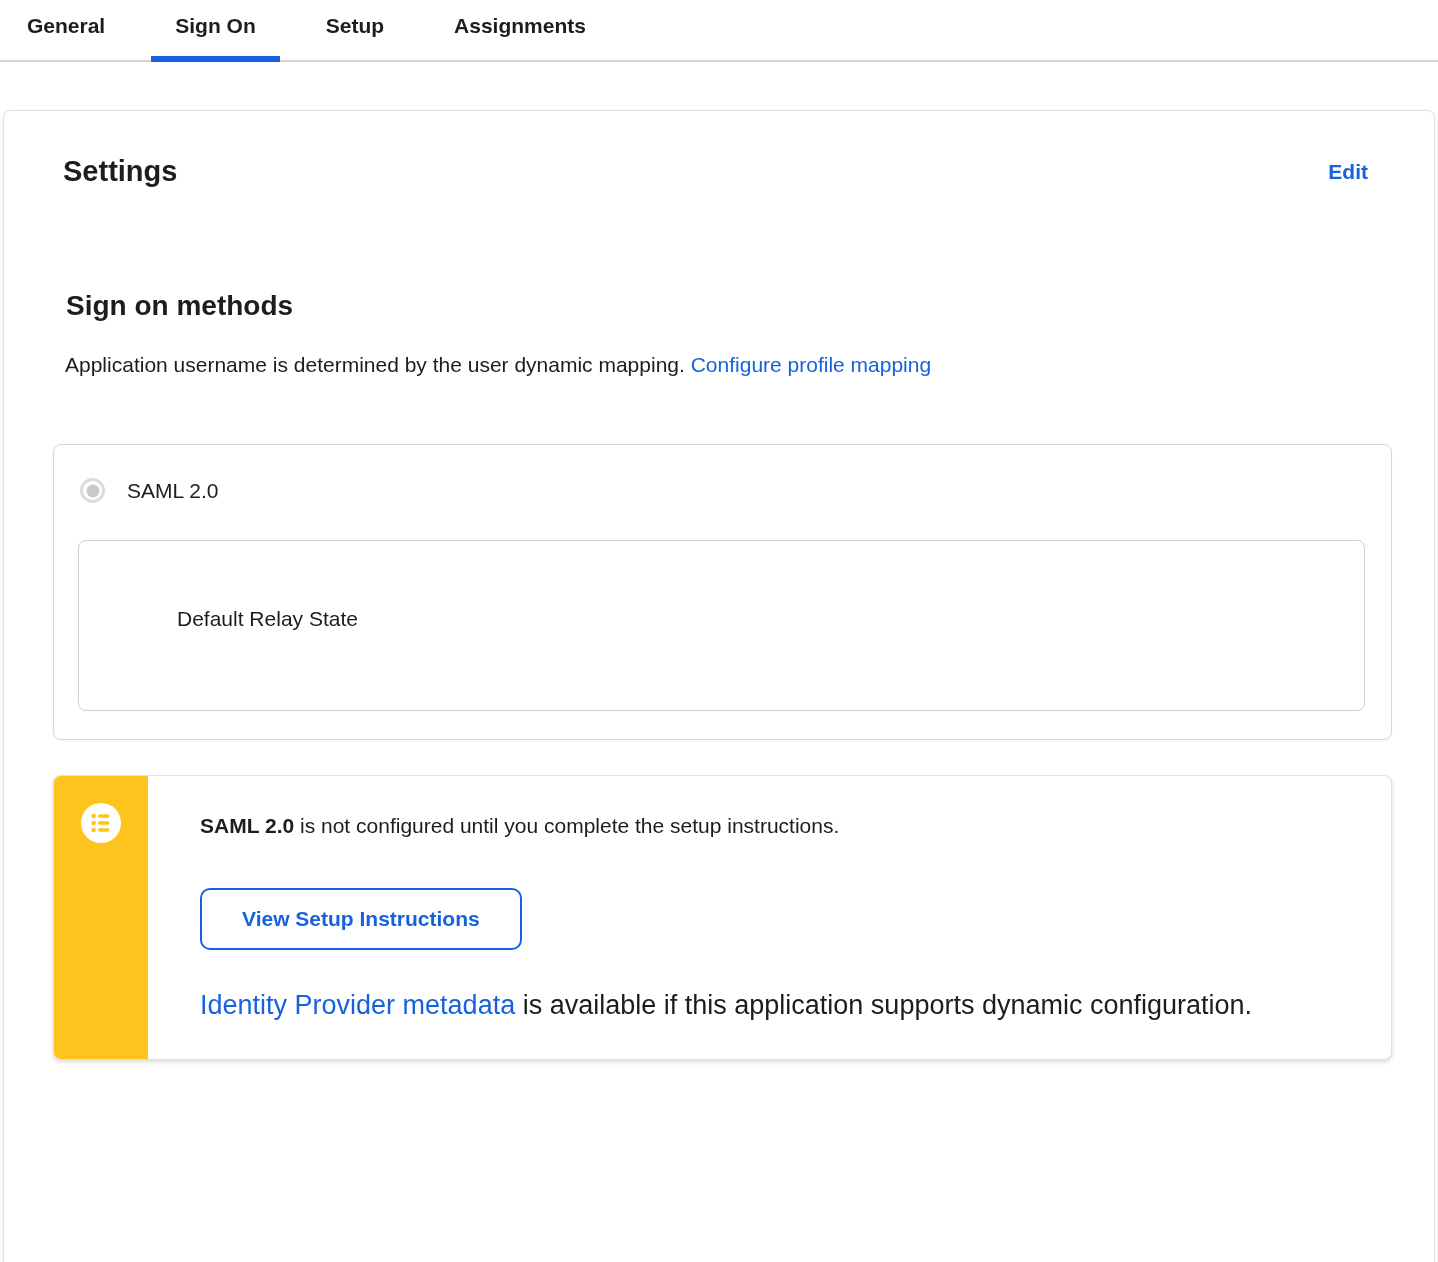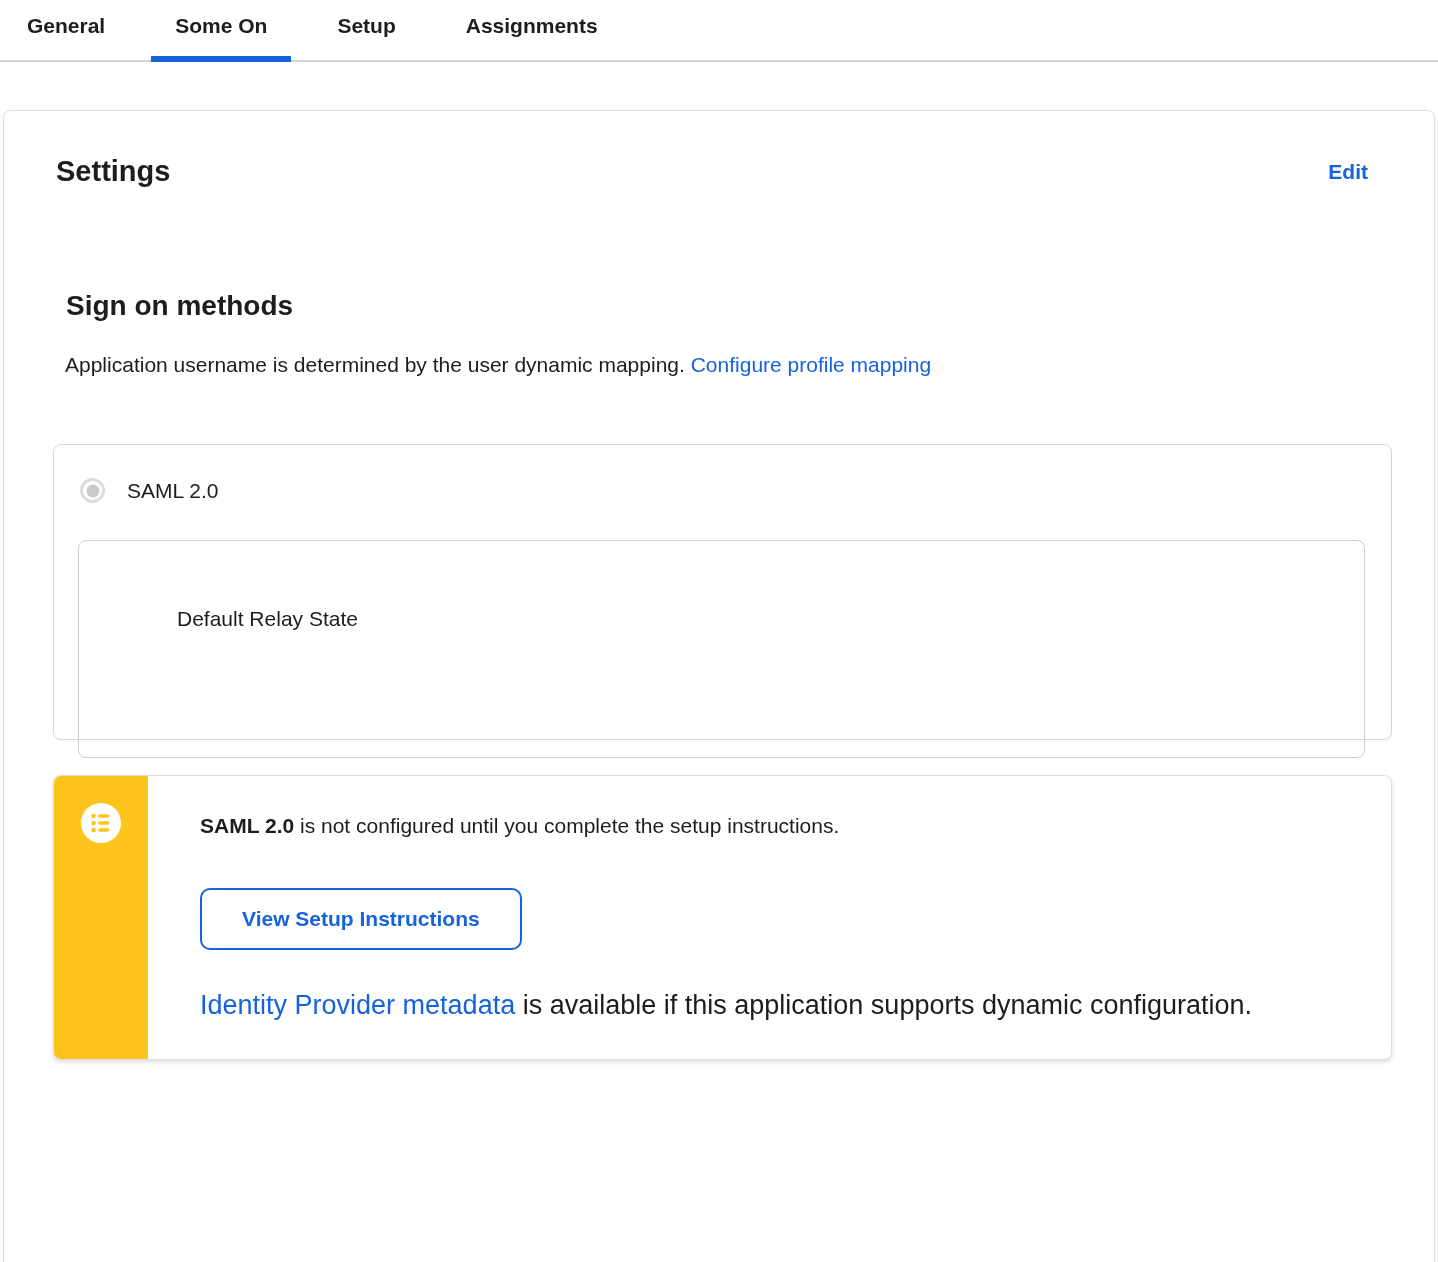--- a/index.html
+++ b/index.html
@@ -21,42 +21,42 @@
   .tab.active{border-bottom-color:var(--accent);}
 
   
   .card{margin:48px 3px 0;height:1190px;background:#fff;
     border:1px solid var(--border-light);border-radius:8px;
     box-shadow:0 1px 4px rgba(0,0,0,.07);
     padding:0 42px 0 49px;overflow:hidden;}
 
   .card-header{display:flex;justify-content:space-between;align-items:center;
     margin-top:44px;}
-  .card-title{font-size:29px;font-weight:bold;margin-left:3px;}
+  .card-title{font-size:29px;font-weight:bold;margin-left:10px;}
   .edit-link{font-size:21px;font-weight:bold;color:var(--accent);
     margin-right:24px;text-decoration:none;cursor:pointer;}
 
   .section-heading{font-size:28px;font-weight:bold;margin:102px 0 0 13px;}
 
   .desc{font-size:21px;line-height:48px;margin:56px 0 0 12px;max-width:1250px;}
   .desc sup{font-size:14px;line-height:0;}
   .note{font-size:21px;line-height:34px;margin:26px 0 0 12px;}
   .inline-link{color:var(--accent);text-decoration:none;cursor:pointer;}
 
   
   .saml-box{margin-top:62px;height:296px;border:1px solid var(--border-mid);
     border-radius:8px;background:#fff;box-shadow:0 1px 2px rgba(0,0,0,.04);}
   .radio-row{display:flex;align-items:center;padding:33px 0 0 26px;}
   .radio{width:25px;height:25px;border-radius:50%;border:3px solid #dcdcdc;
     background:#fff;position:relative;flex:none;cursor:pointer;}
   .radio::after{content:"";position:absolute;left:50%;top:50%;
     width:13px;height:13px;border-radius:50%;background:#c9c9c9;
     transform:translate(-50%,-50%);}
   .radio-label{font-size:21px;margin-left:22px;}
-  .relay-box{margin:37px 26px 0 24px;height:218px;border:1px solid #cfcfcf;
+  .relay-box{margin:37px 26px 0 24px;height:171px;border:1px solid #cfcfcf;
     border-radius:8px;padding:66px 0 0 98px;}
   .relay-label{font-size:21px;}
 
   
   .banner{margin-top:35px;height:285px;display:flex;
     border:1px solid var(--border-light);border-radius:8px;overflow:hidden;
     box-shadow:0 2px 4px rgba(0,0,0,.15);background:#fff;}
   .banner-stripe{width:94px;flex:none;background:var(--warning);
     display:flex;justify-content:center;align-items:flex-start;
     padding-top:27px;}
@@ -68,21 +68,21 @@
     font-size:21px;font-weight:bold;color:var(--accent);background:#fff;
     border:2px solid var(--accent);border-radius:10px;cursor:pointer;
     font-family:inherit;}
   .banner-meta{font-size:27px;line-height:34px;margin-top:38px;}
 </style>
 </head>
 <body>
 
 <nav class="tabbar">
   <div class="tab">General</div>
-  <div class="tab active">Some On</div>
+  <div class="tab active">Sign On</div>
   <div class="tab">Setup</div>
   <div class="tab">Assignments</div>
 </nav>
 
 <main class="card">
 
   <div class="card-header">
     <h1 class="card-title">Settings</h1>
     <a class="edit-link">Edit</a>
   </div>

